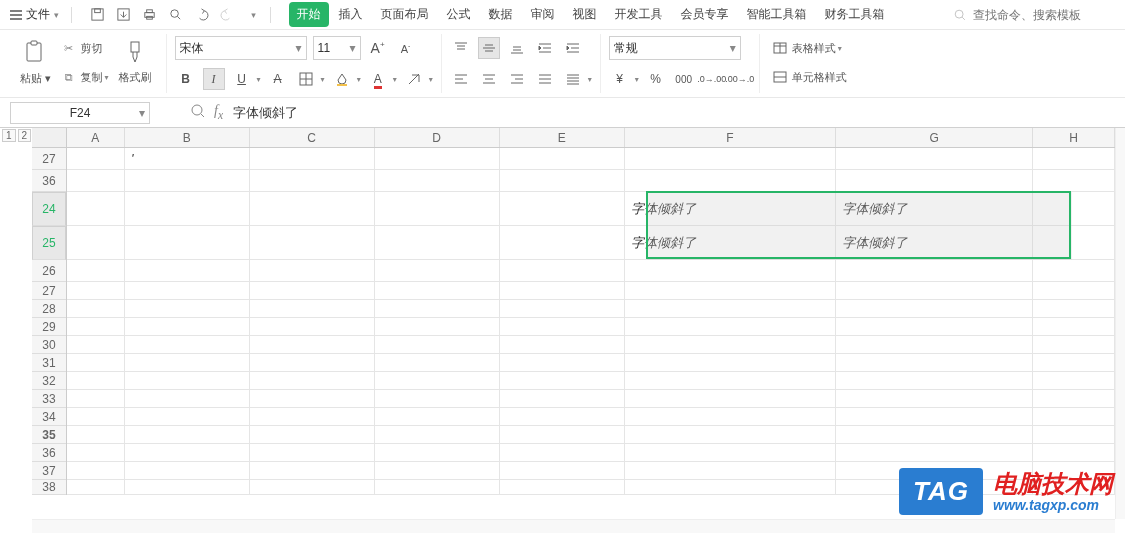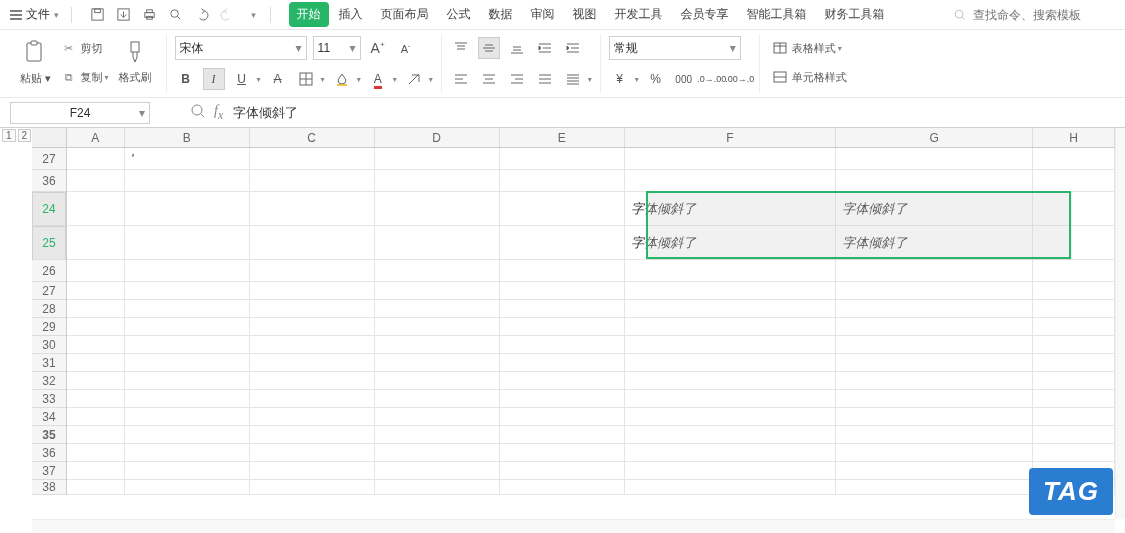--- a/index.html
+++ b/index.html
@@ -571,15 +571,19 @@
         </div>
         <div class="sel-fill" style="left: 580px; top: 44px; width: 425px; height: 68px;"></div>
         <div class="sel-box" style="left: 579px; top: 43px; width: 425px; height: 68px;"></div>
       </div>
   <div class="vscroll"></div>
   <div class="hscroll"></div>
 </div>
 
 <div class="wm">
   <div class="tag">TAG</div>
+  <div class="txt">
+    <div class="t1">电脑技术网</div>
+    <div class="t2">www.tagxp.com</div>
+  </div>
 </div>
 
 </div>
 
 </body></html>

